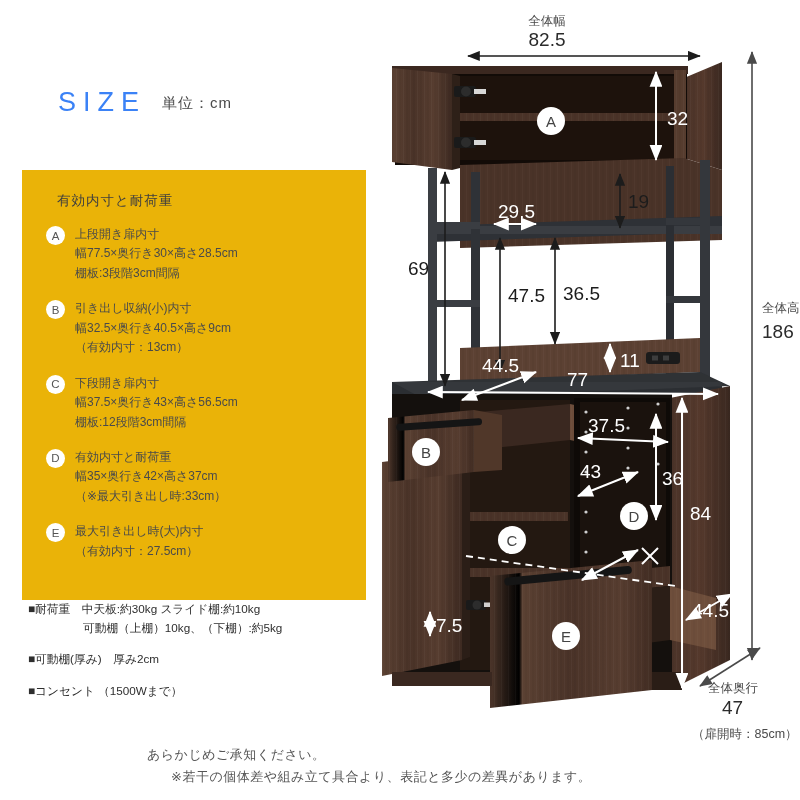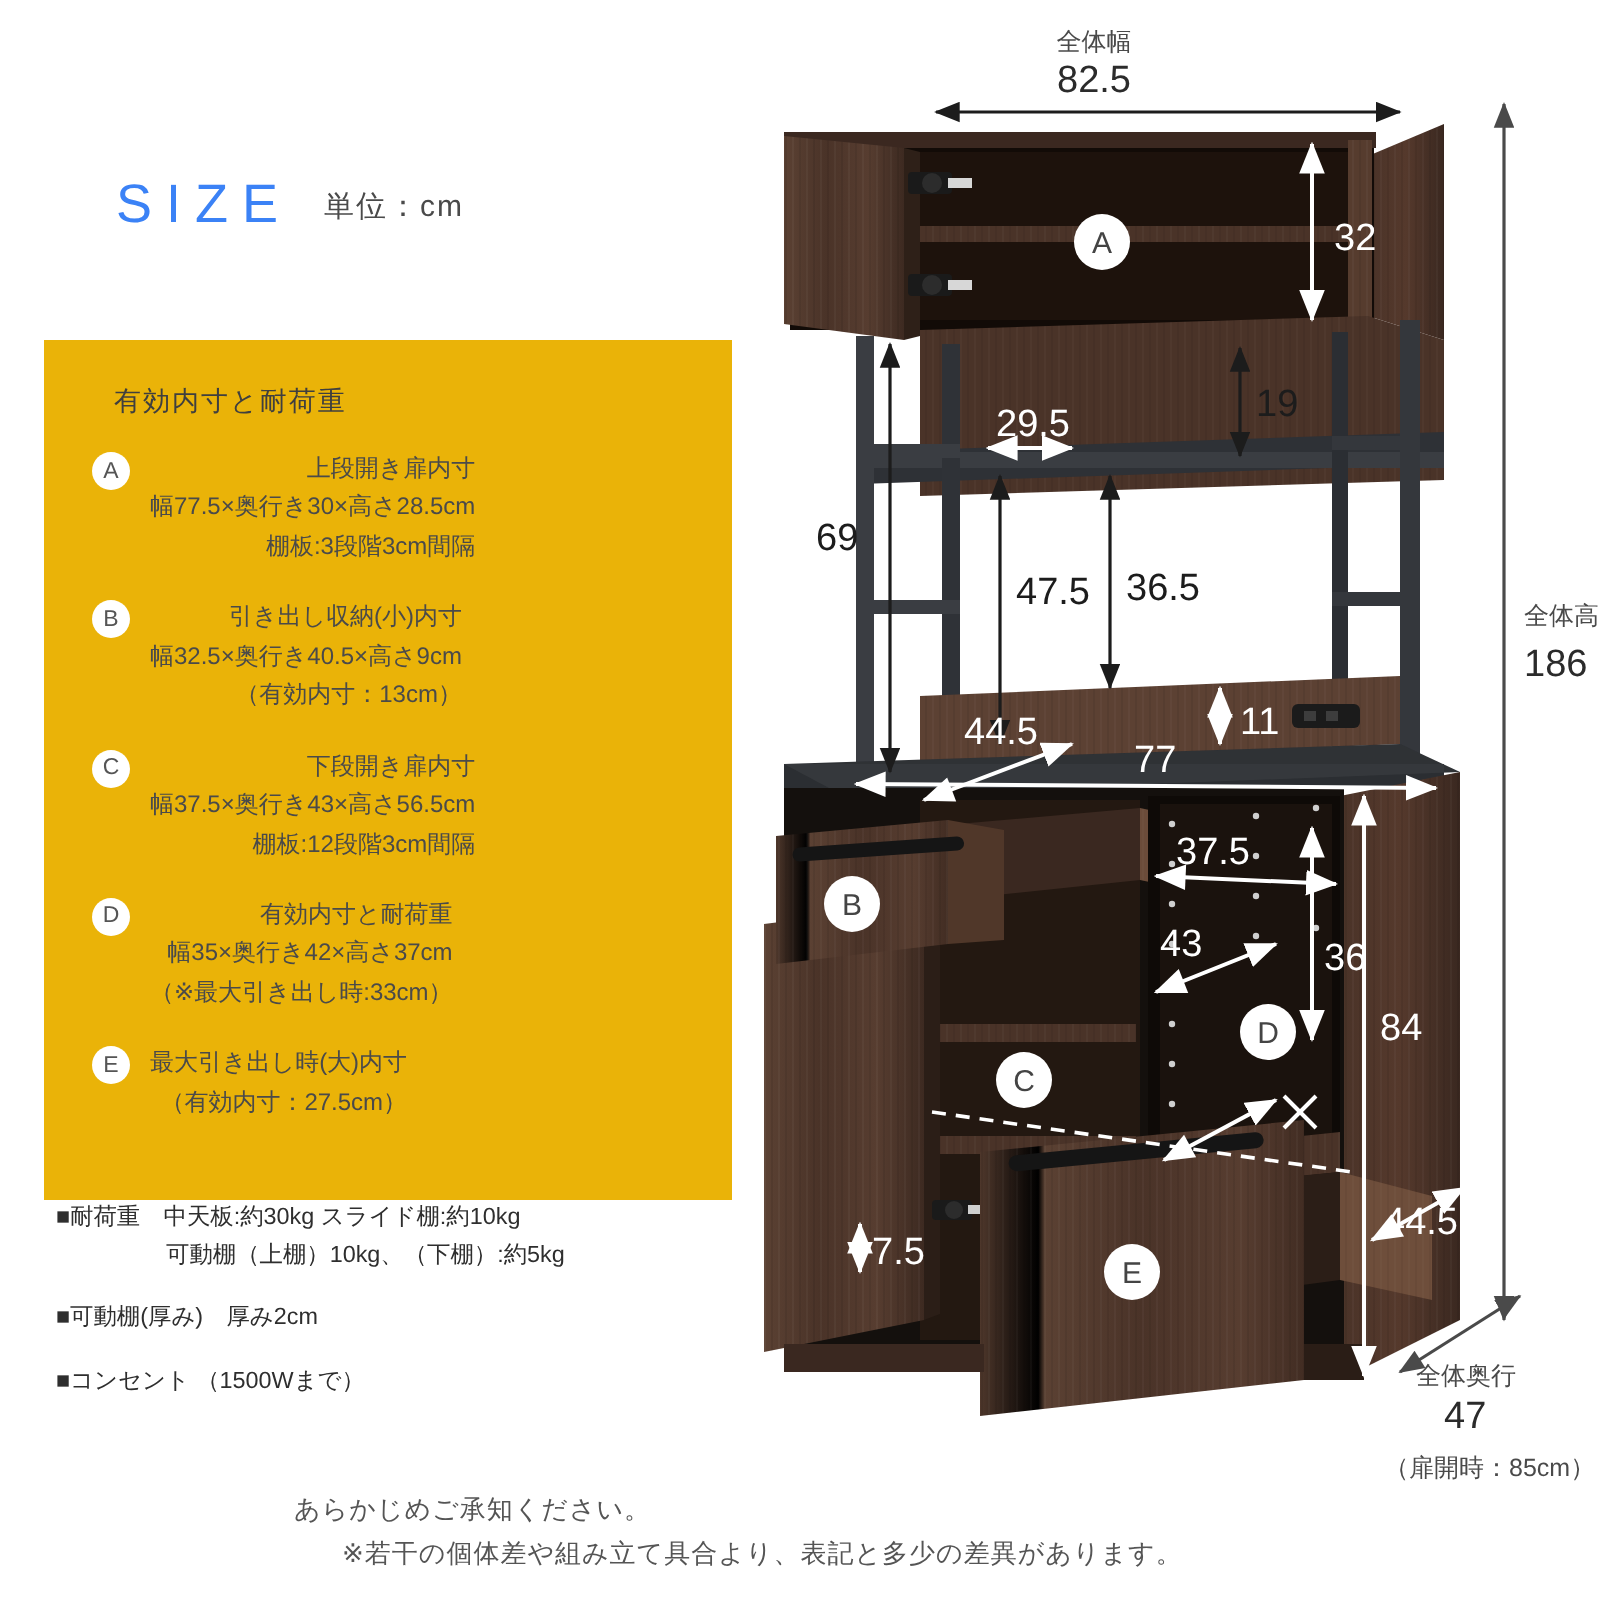--- a/index.html
+++ b/index.html
@@ -24,21 +24,21 @@
     position:absolute;left:35px;top:22px;font-size:13.5px;color:#3f3f3f;letter-spacing:1px;
   }
   .spec-list{position:absolute;left:24px;top:55px;width:320px;}
   .spec-item{display:flex;gap:10px;margin-bottom:16px;}
   .spec-badge{
     flex:0 0 auto;width:19px;height:19px;border-radius:50%;background:#ffffff;
     color:#555;font-size:11.5px;display:flex;align-items:center;justify-content:center;
     margin-top:1px;
   }
   .spec-lines{font-size:12px;line-height:1.62;color:#4a4a4a;}
-  .spec-lines div{white-space:nowrap;text-align:right;}
+  .spec-lines div{white-space:nowrap;}
 
   .notes{position:absolute;left:28px;top:600px;width:350px;}
   .note-blk{margin-bottom:13px;font-size:11.7px;line-height:1.6;color:#2e2e2e;}
   .note-blk div{white-space:nowrap;}
   .note-indent{padding-left:55px;}
   .note-indent2{padding-left:12px;}
 
   .footer{
     position:absolute;left:147px;top:744px;width:540px;
     font-size:13px;line-height:1.72;color:#555;letter-spacing:.5px;

